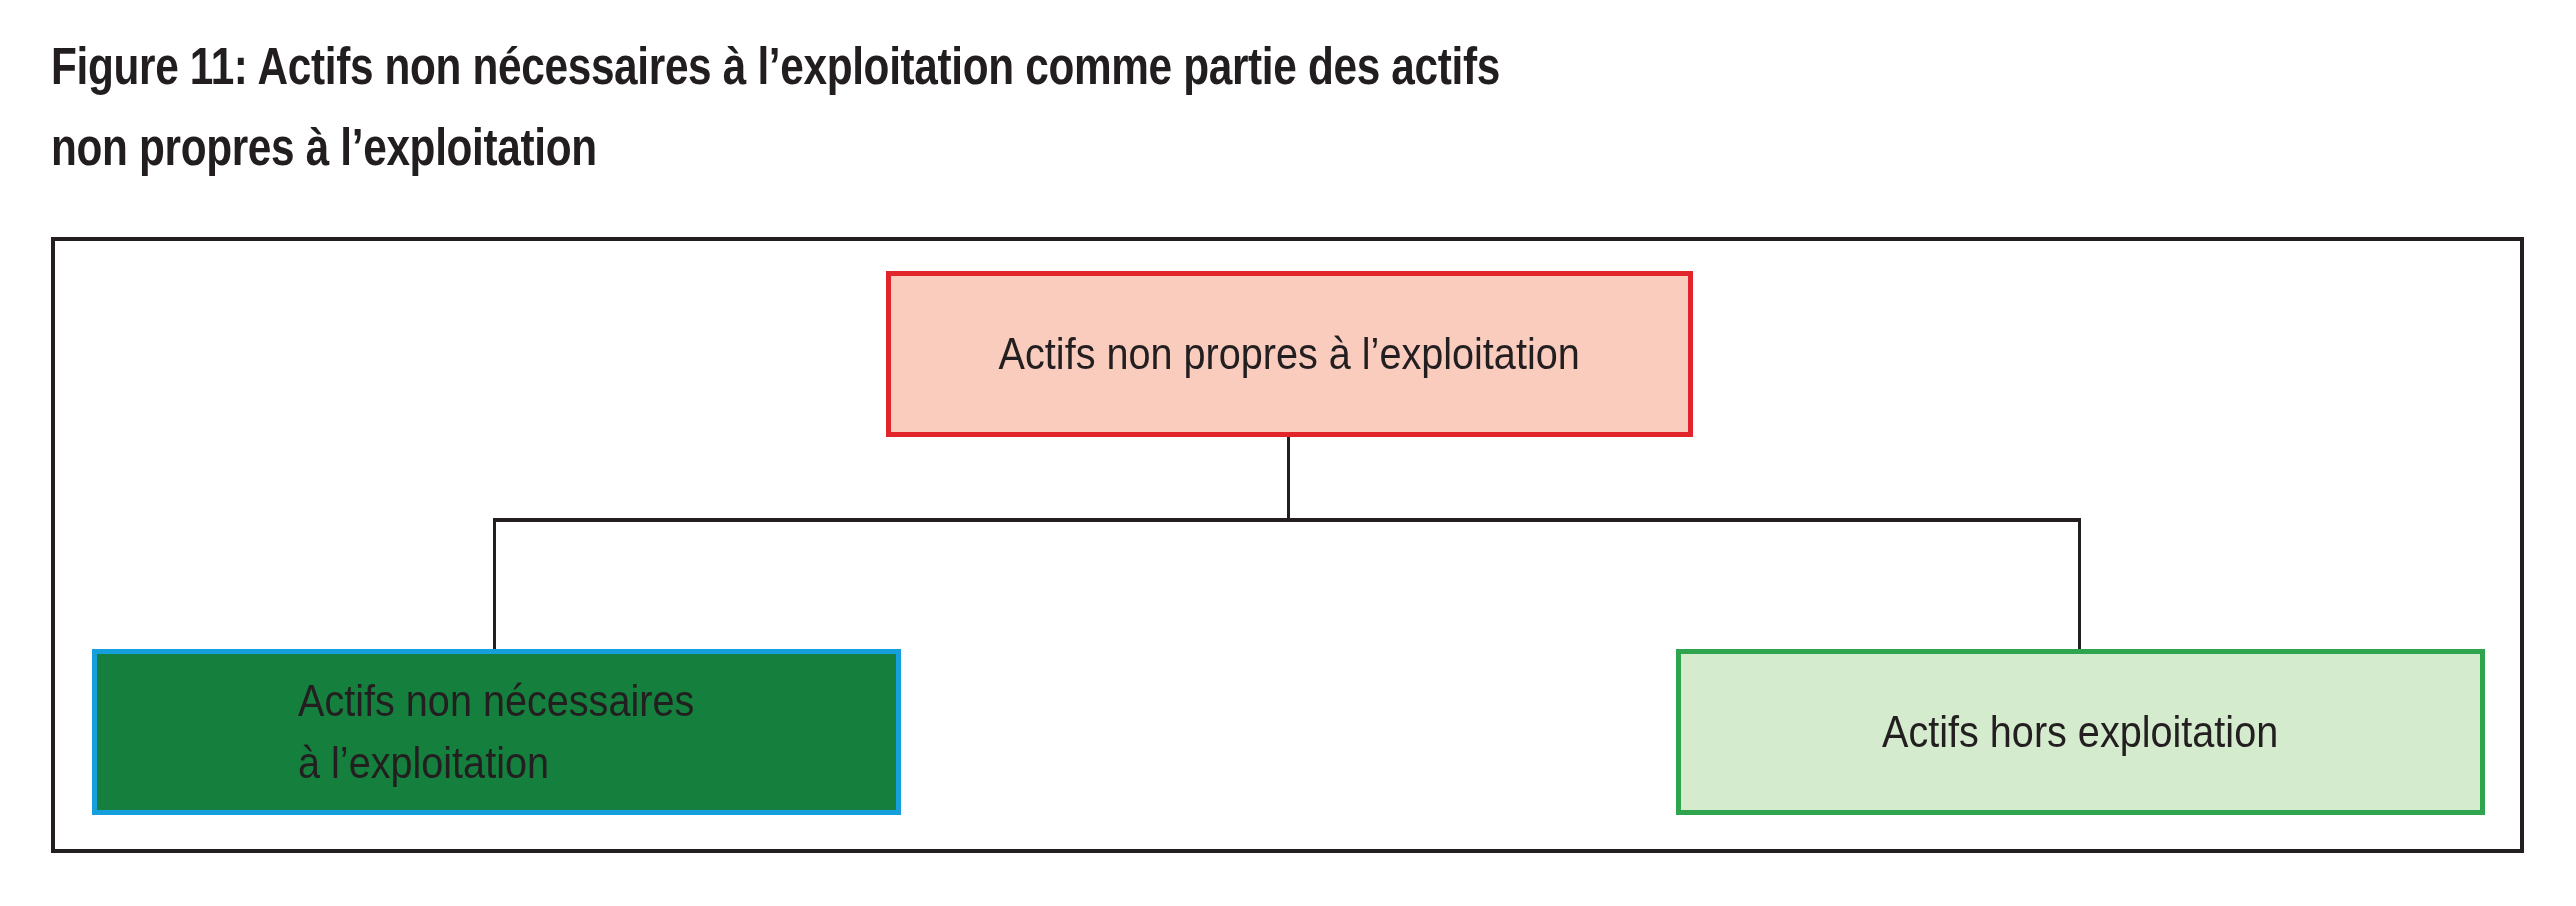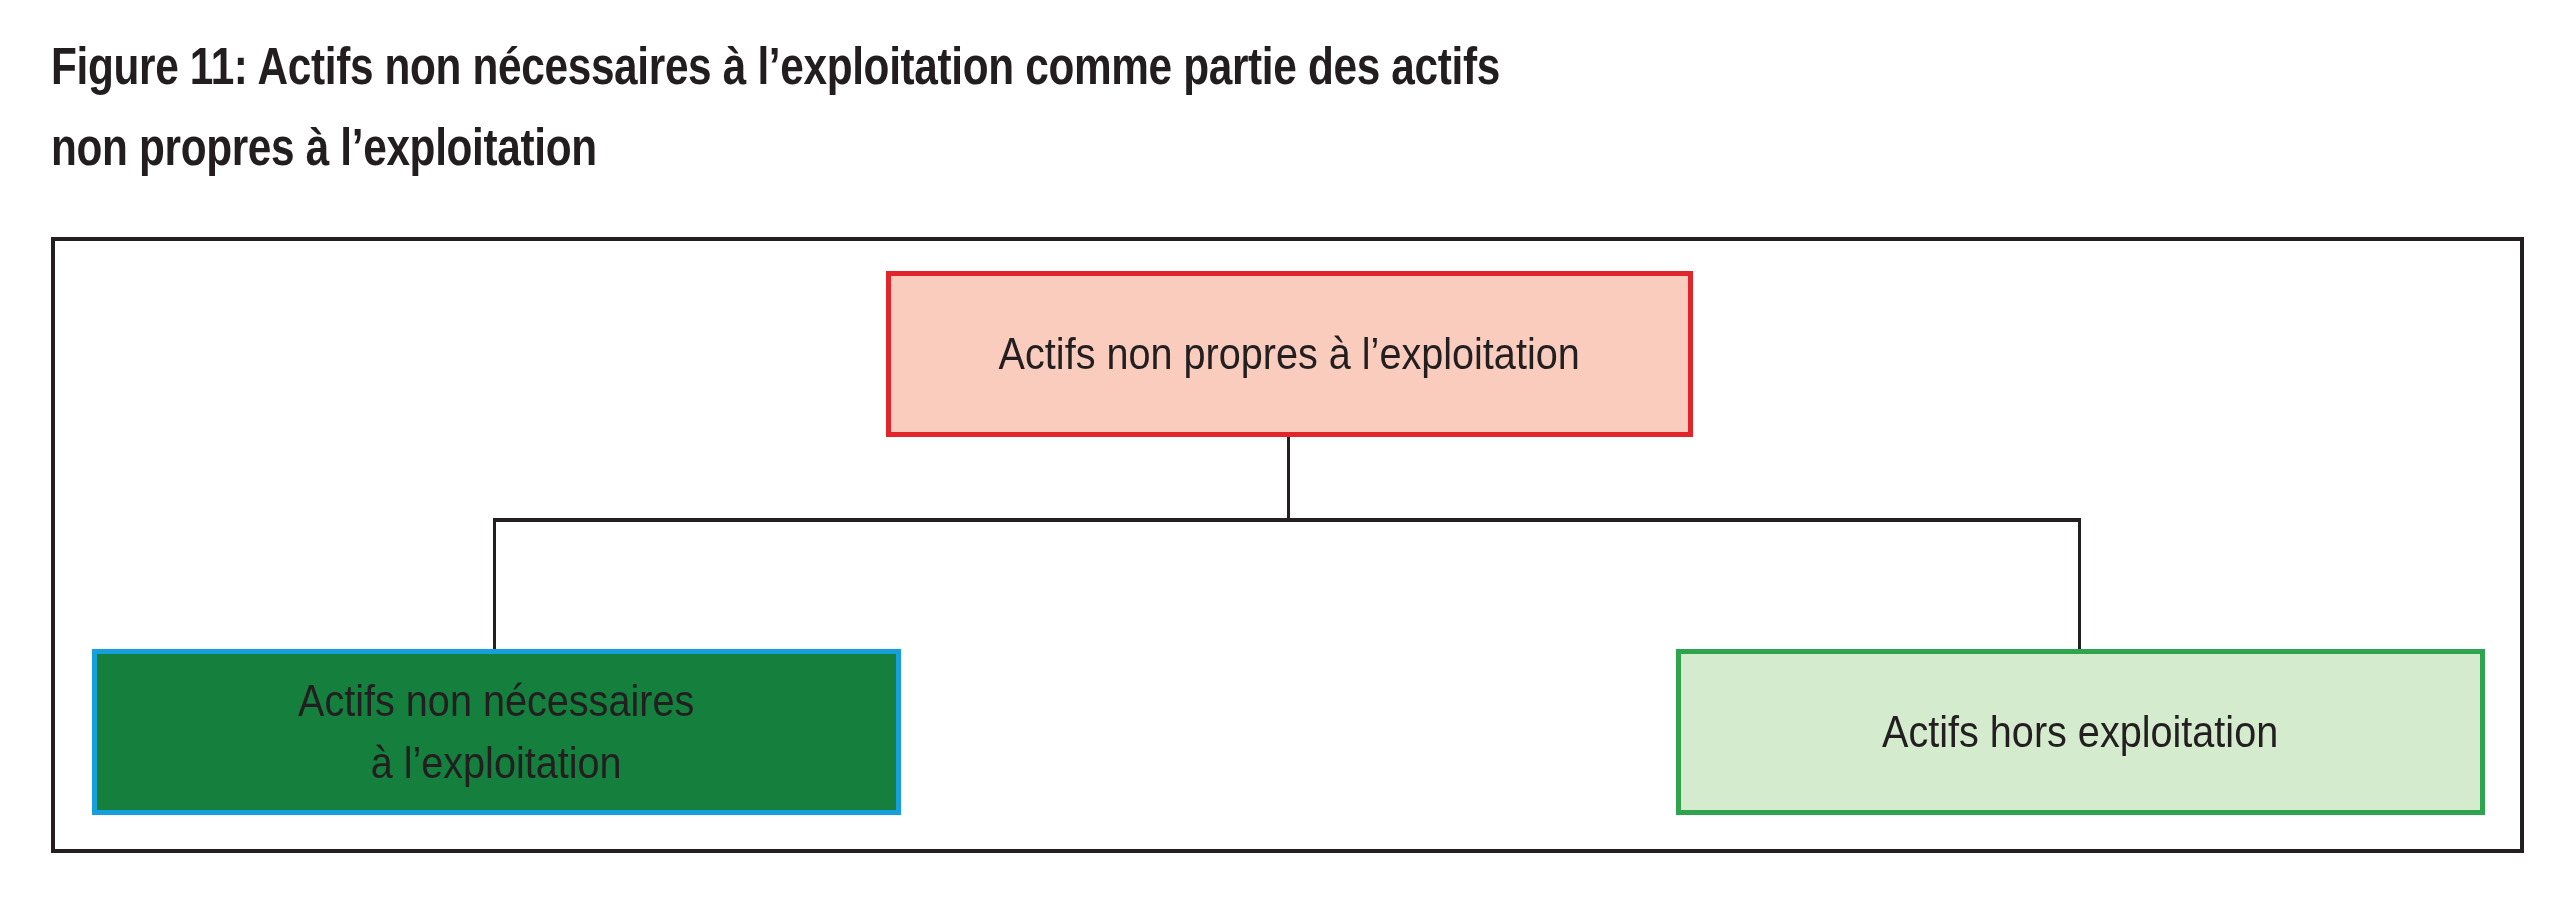--- a/index.html
+++ b/index.html
@@ -82,21 +82,21 @@
     height: 133px;
   }
 
   
   .node {
     position: absolute;
     box-sizing: border-box;
     display: flex;
     align-items: center;
     justify-content: center;
-    text-align: center;
+    text-align: left;
     font-family: "Liberation Sans Narrow", "Liberation Sans", sans-serif;
     font-weight: 400;
     font-size: 45px;
     line-height: 62px;
     color: #231f20;
   }
   .node .node-label {
     display: block;
     transform: scaleX(0.88);
     white-space: pre-line;

